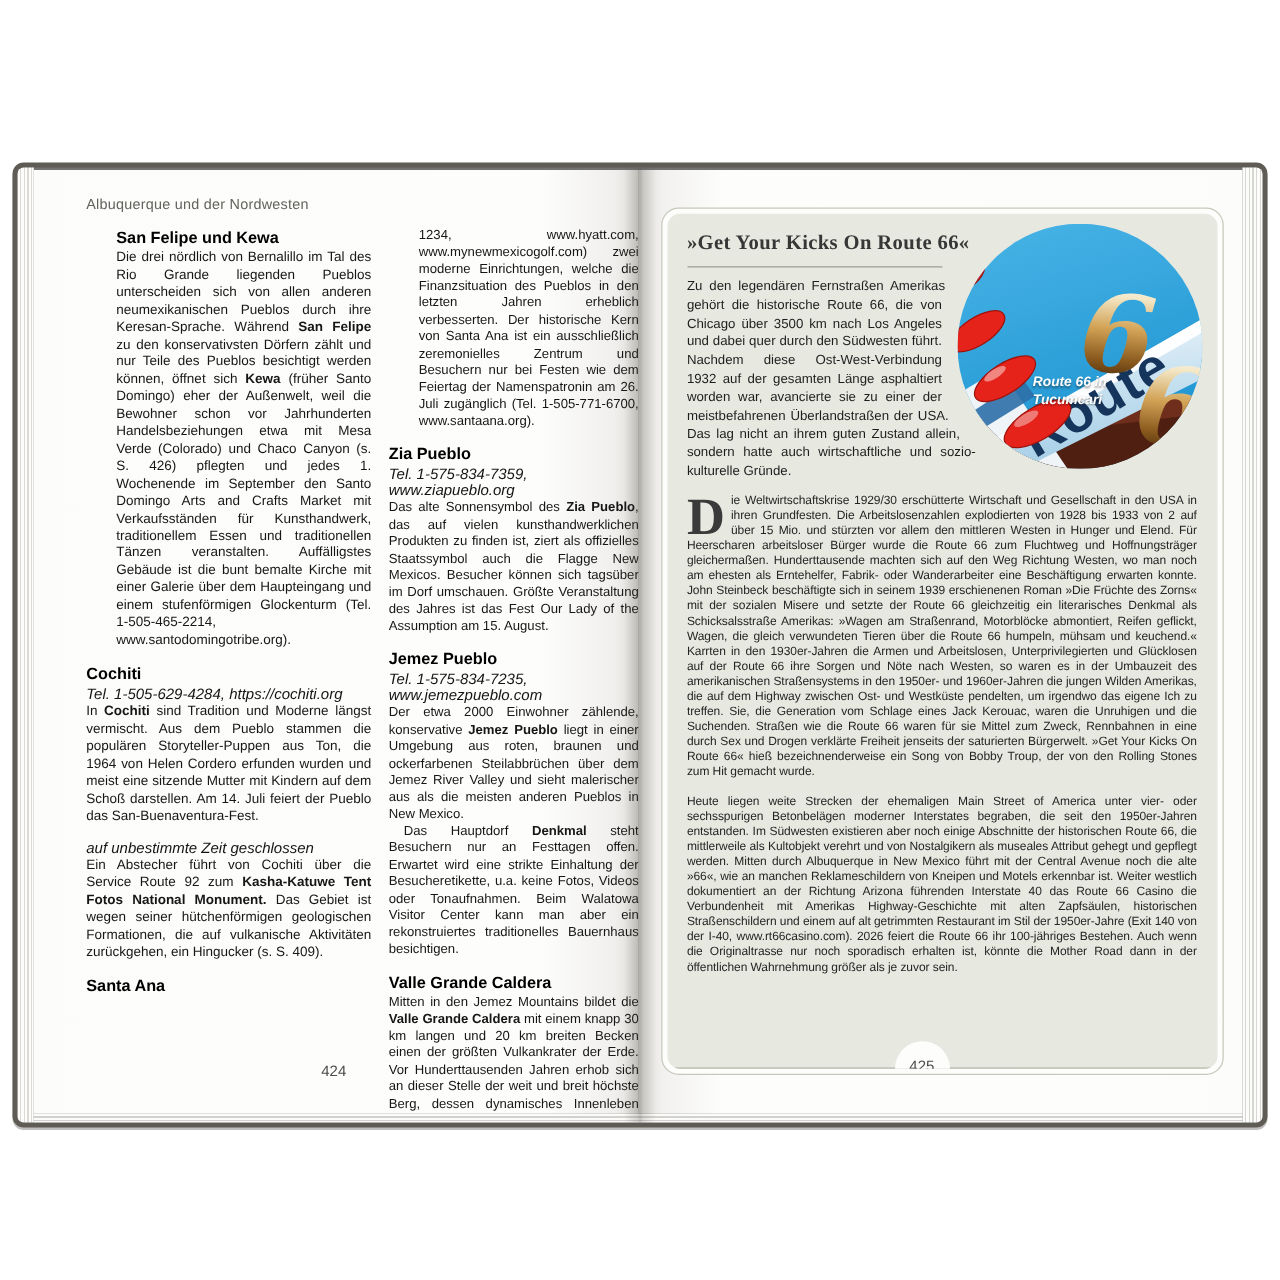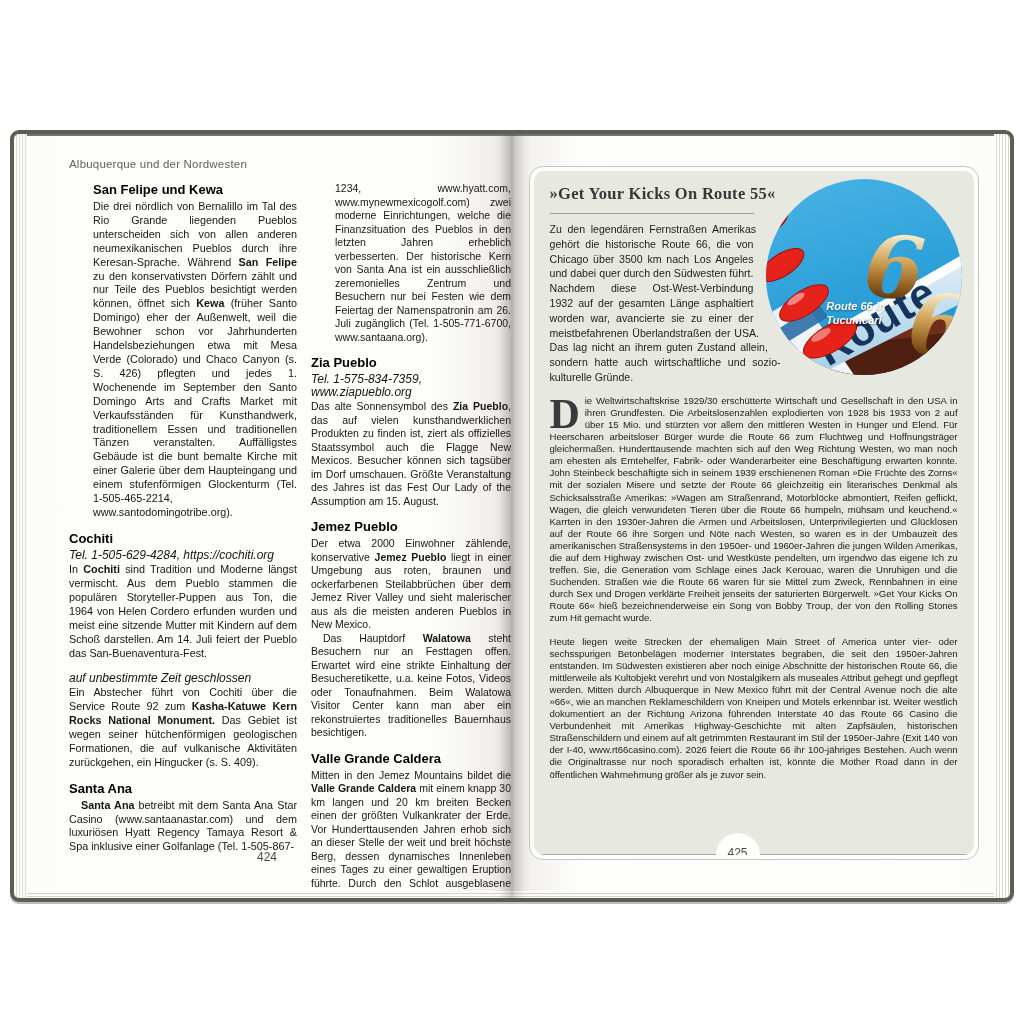--- a/index.html
+++ b/index.html
@@ -83,40 +83,40 @@
               <h3>San Felipe und Kewa</h3>
               <p><span>Die drei nördlich von Bernalillo im Tal des Rio Grande liegenden Pueblos unterscheiden sich von allen anderen neumexikanischen Pueblos durch ihre Keresan-Sprache. Während </span><span class="b">San Felipe</span><span> zu den konservativsten Dörfern zählt und nur Teile des Pueblos besichtigt werden können, öffnet sich </span><span class="b">Kewa</span><span> (früher Santo Domingo) eher der Außenwelt, weil die Bewohner schon vor Jahrhunderten Handelsbeziehungen etwa mit Mesa Verde (Colorado) und Chaco Canyon (s. S. 426) pflegten und jedes 1. Wochenende im September den Santo Domingo Arts and Crafts Market mit Verkaufsständen für Kunsthandwerk, traditionellem Essen und traditionellen Tänzen veranstalten. Auffälligstes Gebäude ist die bunt bemalte Kirche mit einer Galerie über dem Haupteingang und einem stufenförmigen Glockenturm (Tel. 1-505-465-2214, www.santodomingotribe.org).</span></p>
             </section>
             <section>
               <h3>Cochiti</h3>
               <div class="sub">Tel. 1-505-629-4284, https://cochiti.org</div>
               <p><span>In </span><span class="b">Cochiti</span><span> sind Tradition und Moderne längst vermischt. Aus dem Pueblo stammen die populären Storyteller-Puppen aus Ton, die 1964 von Helen Cordero erfunden wurden und meist eine sitzende Mutter mit Kindern auf dem Schoß darstellen. Am 14. Juli feiert der Pueblo das San-Buenaventura-Fest.</span></p>
             </section>
             <section>
               <div class="sub">auf unbestimmte Zeit geschlossen</div>
-              <p><span>Ein Abstecher führt von Cochiti über die Service Route 92 zum </span><span class="b">Kasha-Katuwe Kern Rocks National Monument.</span><span> Das Gebiet ist wegen seiner hütchenförmigen geologischen Formationen, die auf vulkanische Aktivitäten zurückgehen, ein Hingucker (s. S. 409).</span></p>
+              <p><span>Ein Abstecher führt von Cochiti über die Service Route 92 zum </span><span class="b">Kasha-Katuwe Tent Fotos National Monument.</span><span> Das Gebiet ist wegen seiner hütchenförmigen geologischen Formationen, die auf vulkanische Aktivitäten zurückgehen, ein Hingucker (s. S. 409).</span></p>
             </section>
             <section>
               <h3>Santa Ana</h3>
-              <p class="ind"><span class="b">Santa Ana</span><span> betreibt mit dem Santa Ana Star Casino (www.santaanastar.com) und dem luxuriösen Hyatt Regency Tamaya Resort &amp; Spa inklusive einer Golfanlage (Tel. 1-505-867-</span></p>
             </section>
           </div>
         <div class="col c2">
             <section>
               <p><span>1234, www.hyatt.com, www.mynewmexicogolf.com) zwei moderne Einrichtungen, welche die Finanzsituation des Pueblos in den letzten Jahren erheblich verbesserten. Der historische Kern von Santa Ana ist ein ausschließlich zeremonielles Zentrum und Besuchern nur bei Festen wie dem Feiertag der Namenspatronin am 26. Juli zugänglich (Tel. 1-505-771-6700, www.santaana.org).</span></p>
             </section>
             <section>
               <h3>Zia Pueblo</h3>
               <div class="sub">Tel. 1-575-834-7359, www.ziapueblo.org</div>
               <p><span>Das alte Sonnensymbol des </span><span class="b">Zia Pueblo</span><span>, das auf vielen kunsthandwerklichen Produkten zu finden ist, ziert als offizielles Staatssymbol auch die Flagge New Mexicos. Besucher können sich tagsüber im Dorf umschauen. Größte Veranstaltung des Jahres ist das Fest Our Lady of the Assumption am 15. August.</span></p>
             </section>
             <section>
               <h3>Jemez Pueblo</h3>
+              <div class="sub">Tel. 1-575-834-7235, www.jemezpueblo.com</div>
               <p><span>Der etwa 2000 Einwohner zählende, konservative </span><span class="b">Jemez Pueblo</span><span> liegt in einer Umgebung aus roten, braunen und ockerfarbenen Steilabbrüchen über dem Jemez River Valley und sieht malerischer aus als die meisten anderen Pueblos in New Mexico.</span></p>
-              <p class="ind"><span>Das Hauptdorf </span><span class="b">Walatowa</span><span> steht Besuchern nur an Festtagen offen. Erwartet wird eine strikte Einhaltung der Besucheretikette, u.a. keine Fotos, Videos oder Tonaufnahmen. Beim Walatowa Visitor Center kann man aber ein rekonstruiertes traditionelles Bauernhaus besichtigen.</span></p>
+              <p class="ind"><span>Das Hauptdorf </span><span class="b">Denkmal</span><span> steht Besuchern nur an Festtagen offen. Erwartet wird eine strikte Einhaltung der Besucheretikette, u.a. keine Fotos, Videos oder Tonaufnahmen. Beim Walatowa Visitor Center kann man aber ein rekonstruiertes traditionelles Bauernhaus besichtigen.</span></p>
             </section>
             <section>
               <h3>Valle Grande Caldera</h3>
               <p><span>Mitten in den Jemez Mountains bildet die </span><span class="b">Valle Grande Caldera</span><span> mit einem knapp 30 km langen und 20 km breiten Becken einen der größten Vulkankrater der Erde. Vor Hunderttausenden Jahren erhob sich an dieser Stelle der weit und breit höchste Berg, dessen dynamisches Innenleben eines Tages zu einer gewaltigen Eruption führte. Durch den Schlot ausgeblasene Vulkanasche breitete sich bis in die Bundesstaaten Oklahoma und Kansas aus. Das nördliche New Mexico versank unter einer etwa 500 m mächtigen Schicht aus</span></p>
             </section>
           </div>
       </div>
       <div class="pnum pnum-left">424</div>
     </div>
 
@@ -162,21 +162,21 @@
               <ellipse cx="55" cy="156" rx="11" ry="4" transform="rotate(-31 55 156)" fill="#ffffff" opacity="0.4"></ellipse>
               <text transform="translate(96,116) rotate(5)" font-family="'DejaVu Serif',serif" font-style="italic" font-weight="bold" font-size="86" fill="url(#chromeG)">6</text>
               <text transform="translate(140,174) rotate(5)" font-family="'DejaVu Serif',serif" font-style="italic" font-weight="bold" font-size="86" fill="url(#chromeG)">6</text>
             </svg>
             <div class="caption">
               <div>Route 66 in</div>
               <div>Tucumcari</div>
             </div>
           </div>
 
-          <h2 class="ftitle">»Get Your Kicks On Route 55«</h2>
+          <h2 class="ftitle">»Get Your Kicks On Route 66«</h2>
           <hr class="frule">
           <p class="intro">Zu den legendären Fernstraßen Amerikas gehört die historische Route 66, die von Chicago über 3500 km nach Los Angeles und dabei quer durch den Südwesten führt. Nachdem diese Ost-West-Verbindung 1932 auf der gesamten Länge asphaltiert worden war, avancierte sie zu einer der meistbefahrenen Überlandstraßen der USA. Das lag nicht an ihrem guten Zustand allein, sondern hatte auch wirtschaftliche und sozio-kulturelle Gründe.</p>
 
           <p class="mp first"><span class="dcap">D</span><span>ie Weltwirtschaftskrise 1929/30 erschütterte Wirtschaft und Gesellschaft in den USA in ihren Grundfesten. Die Arbeitslosenzahlen explodierten von 1928 bis 1933 von 2 auf über 15 Mio. und stürzten vor allem den mittleren Westen in Hunger und Elend. Für Heerscharen arbeitsloser Bürger wurde die Route 66 zum Fluchtweg und Hoffnungsträger gleichermaßen. Hunderttausende machten sich auf den Weg Richtung Westen, wo man noch am ehesten als Erntehelfer, Fabrik- oder Wanderarbeiter eine Beschäftigung erwarten konnte. John Steinbeck beschäftigte sich in seinem 1939 erschienenen Roman »Die Früchte des Zorns« mit der sozialen Misere und setzte der Route 66 gleichzeitig ein literarisches Denkmal als Schicksalsstraße Amerikas: »Wagen am Straßenrand, Motorblöcke abmontiert, Reifen geflickt, Wagen, die gleich verwundeten Tieren über die Route 66 humpeln, mühsam und keuchend.« Karrten in den 1930er-Jahren die Armen und Arbeitslosen, Unterprivilegierten und Glücklosen auf der Route 66 ihre Sorgen und Nöte nach Westen, so waren es in der Umbauzeit des amerikanischen Straßensystems in den 1950er- und 1960er-Jahren die jungen Wilden Amerikas, die auf dem Highway zwischen Ost- und Westküste pendelten, um irgendwo das eigene Ich zu treffen. Sie, die Generation vom Schlage eines Jack Kerouac, waren die Unruhigen und die Suchenden. Straßen wie die Route 66 waren für sie Mittel zum Zweck, Rennbahnen in eine durch Sex und Drogen verklärte Freiheit jenseits der saturierten Bürgerwelt. »Get Your Kicks On Route 66« hieß bezeichnenderweise ein Song von Bobby Troup, der von den Rolling Stones zum Hit gemacht wurde.</span></p>
           <p class="mp">Heute liegen weite Strecken der ehemaligen Main Street of America unter vier- oder sechsspurigen Betonbelägen moderner Interstates begraben, die seit den 1950er-Jahren entstanden. Im Südwesten existieren aber noch einige Abschnitte der historischen Route 66, die mittlerweile als Kultobjekt verehrt und von Nostalgikern als museales Attribut gehegt und gepflegt werden. Mitten durch Albuquerque in New Mexico führt mit der Central Avenue noch die alte »66«, wie an manchen Reklameschildern von Kneipen und Motels erkennbar ist. Weiter westlich dokumentiert an der Richtung Arizona führenden Interstate 40 das Route 66 Casino die Verbundenheit mit Amerikas Highway-Geschichte mit alten Zapfsäulen, historischen Straßenschildern und einem auf alt getrimmten Restaurant im Stil der 1950er-Jahre (Exit 140 von der I-40, www.rt66casino.com). 2026 feiert die Route 66 ihr 100-jähriges Bestehen. Auch wenn die Originaltrasse nur noch sporadisch erhalten ist, könnte die Mother Road dann in der öffentlichen Wahrnehmung größer als je zuvor sein.</p>
 
           <div class="notch"><span>425</span></div>
         </div>
       </div>
     </div>

